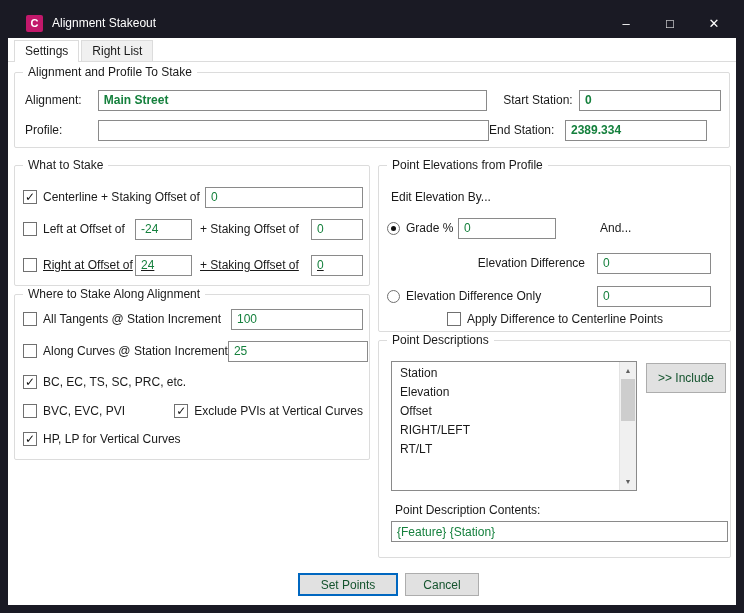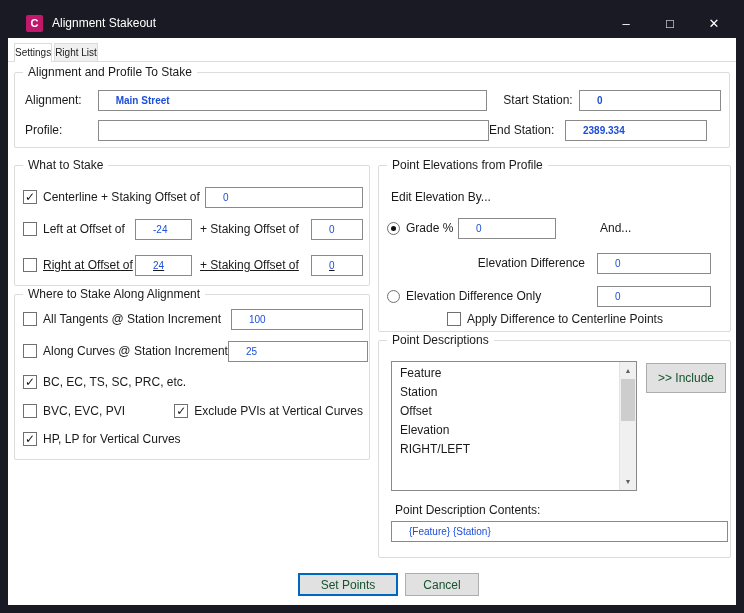--- a/index.html
+++ b/index.html
@@ -21,32 +21,32 @@
     font-size:11px; font-weight:bold; color:#fff; margin-right:9px; flex:0 0 auto;
   }
   .title-text { font-size:12px; }
   .win-controls { margin-left:auto; display:flex; }
   .win-btn { width:44px; text-align:center; font-size:13px; color:#fff; cursor:default; padding:2px 0; }
   
   .page { position:relative; width:728px; height:567px; background:#ffffff; }
   .tabstrip { display:flex; align-items:flex-end; padding:2px 0 0 6px; height:24px; border-bottom:1px solid #dcdcdc; }
   .tab {
     border:1px solid #dcdcdc; border-bottom:none; background:#f0f0f0;
-    padding:3px 0; margin-right:2px; font-size:10px; position:relative;
+    padding:3px 10px; margin-right:2px; font-size:12px; position:relative;
   }
   .tab.active { background:#fff; margin-bottom:-1px; padding-bottom:4px; }
   
   .group { position:absolute; border:1px solid #dcdcdc; border-radius:2px; background:#fff; }
   .gtitle { position:absolute; top:-8px; left:8px; background:#fff; padding:0 5px; font-size:12px; white-space:nowrap; }
   .row { position:absolute; display:flex; align-items:center; height:22px; }
   .lbl { white-space:nowrap; }
   
   input[type=text] {
     border:1px solid #8a8a8a; height:21px; font-family:"Liberation Sans","DejaVu Sans",sans-serif;
-    font-size:10px; padding:1px 17px; background:#fff; color:#1d4ed8; outline:none;
+    font-size:12px; padding:1px 5px; background:#fff; color:#15803d; outline:none;
   }
   input.bold { font-weight:bold; }
   .cb {
     width:14px; height:14px; border:1px solid #707070; background:#fff;
     display:inline-flex; align-items:center; justify-content:center;
     font-size:12px; font-weight:bold; line-height:1; color:#111; flex:0 0 auto;
   }
   .rb { width:13px; height:13px; border:1px solid #707070; border-radius:50%; background:#fff; position:relative; flex:0 0 auto; }
   .rb.on::after { content:""; position:absolute; left:3px; top:3px; right:3px; bottom:3px; border-radius:50%; background:#111; }
   .cb + .lbl, .rb + .lbl { margin-left:6px; }
@@ -178,25 +178,25 @@
         <span class="cb"></span>
         <span class="lbl">Apply Difference to Centerline Points</span>
       </div>
     </div>
 
     <div class="group" style="left:370px; top:302px; width:353px; height:218px;">
       <span class="gtitle">Point Descriptions</span>
 
       <div class="listbox" style="left:12px; top:20px; width:246px; height:130px;">
         <div class="list-items">
-          <div class="list-item">Feature</div>
           <div class="list-item">Station</div>
+          <div class="list-item">Elevation</div>
           <div class="list-item">Offset</div>
-          <div class="list-item">Elevation</div>
           <div class="list-item">RIGHT/LEFT</div>
+          <div class="list-item">RT/LT</div>
         </div>
         <div class="vscroll">
           <div class="scroll-arrow">▲</div>
           <div class="scroll-thumb"></div>
           <div class="scroll-arrow down">▼</div>
         </div>
       </div>
 
       <div class="btn" style="position:absolute; left:267px; top:22px; width:80px; height:30px;">&gt;&gt; Include</div>
 

